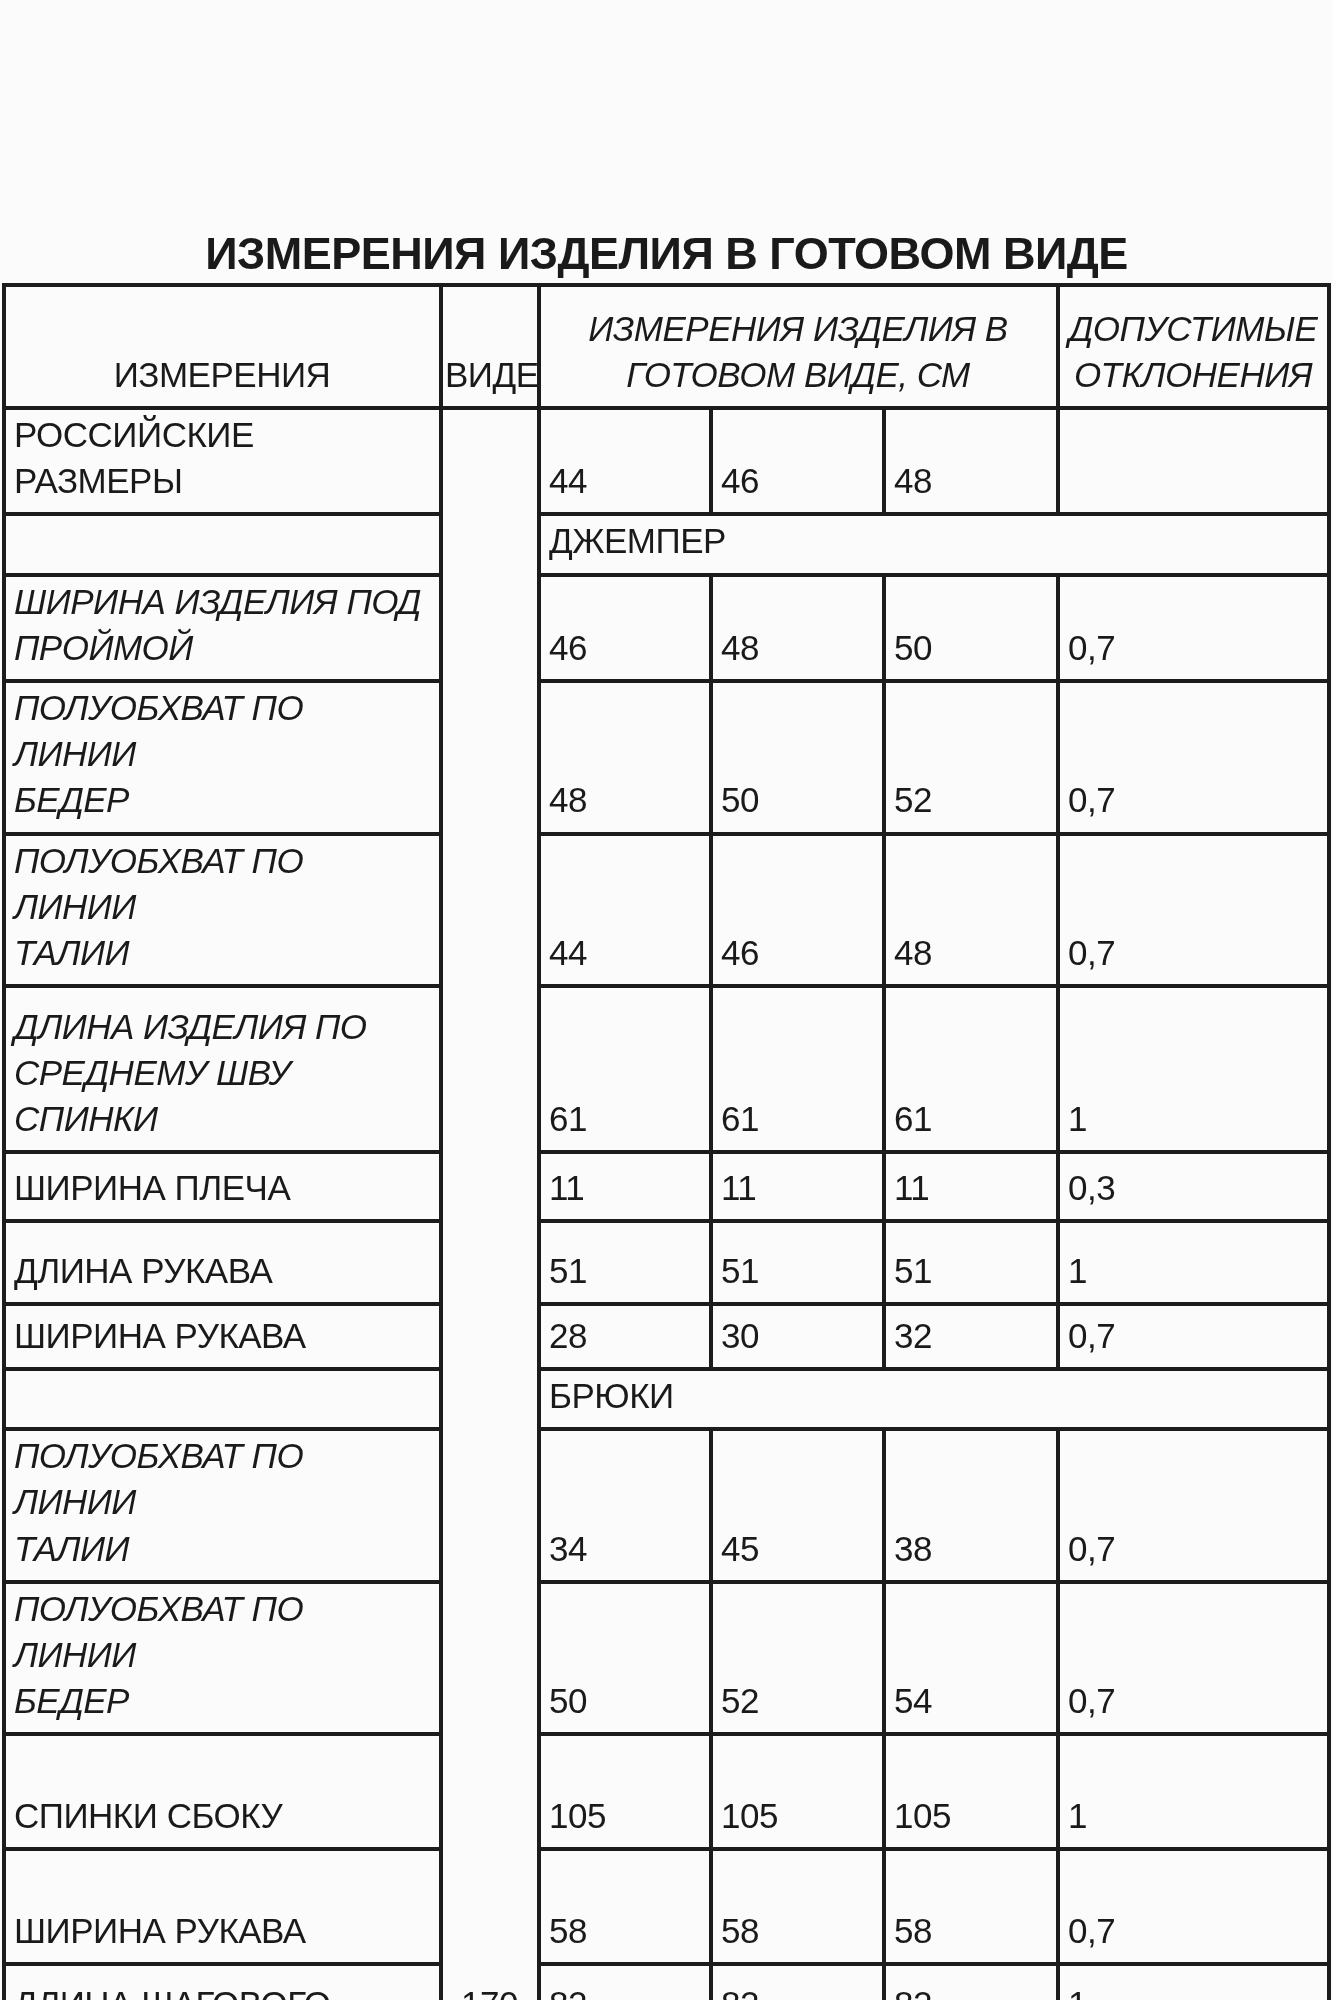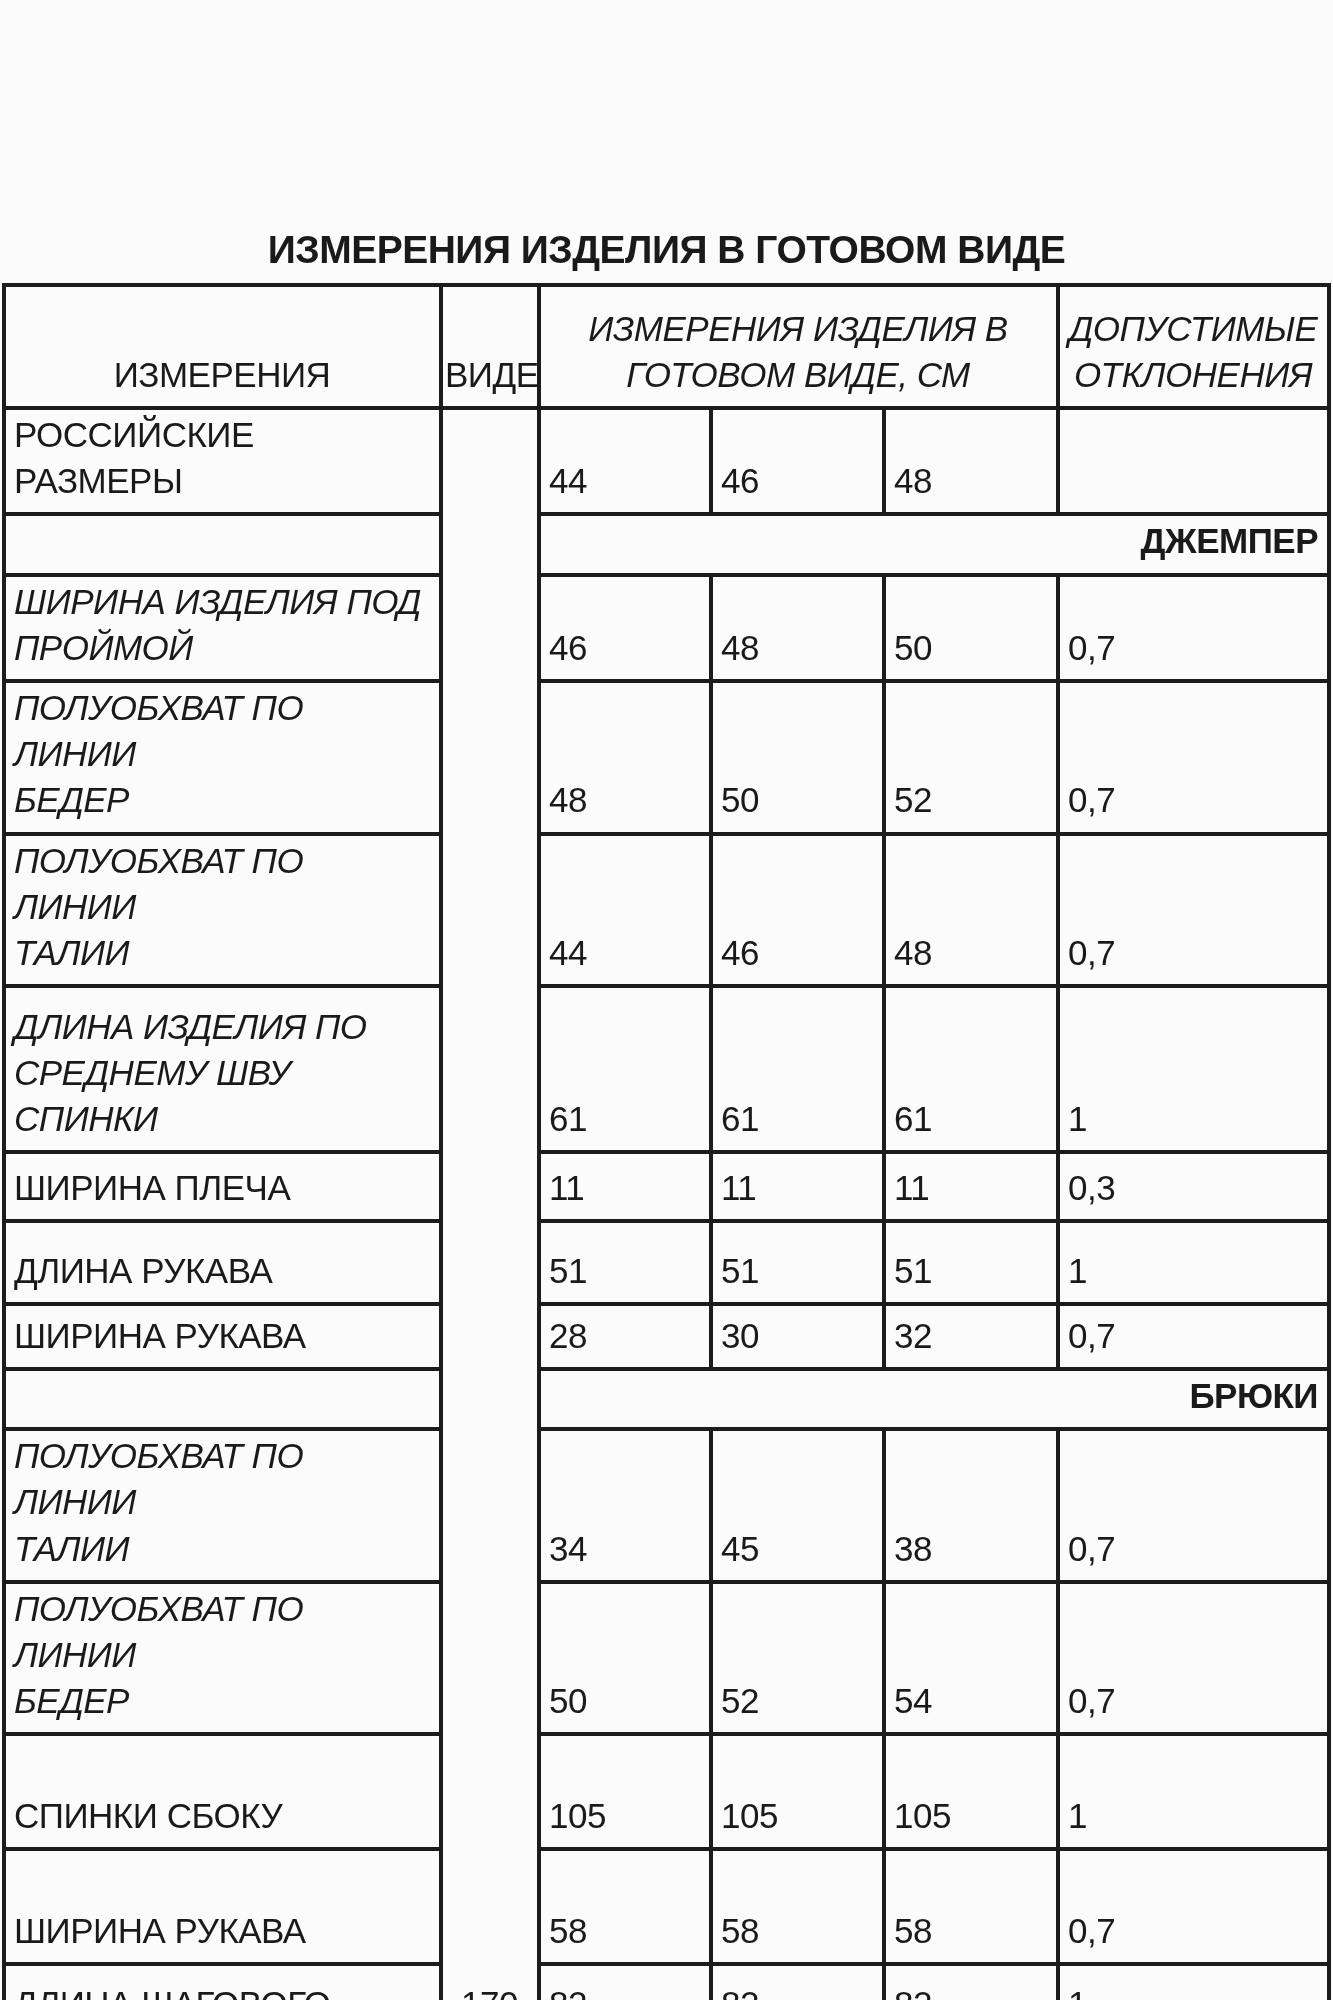--- a/index.html
+++ b/index.html
@@ -4,40 +4,40 @@
 <style>
   html,body{margin:0;padding:0;}
   body{
     width:1333px;height:2000px;position:relative;
     background:#fbfbfb;color:#1a1a1a;
     font-family:"Liberation Sans","DejaVu Sans",sans-serif;
     overflow:hidden;
   }
   .title{
     position:absolute;top:228px;left:0;width:1333px;margin:0;
-    text-align:center;font-size:39px;font-weight:700;letter-spacing:-0.5px;
+    text-align:center;font-size:45px;font-weight:700;letter-spacing:-0.5px;
     white-space:nowrap;
   }
   table.spec{
     position:absolute;top:283px;left:2px;width:1325px;
     border-collapse:collapse;table-layout:fixed;
   }
   table.spec td{
     border:4px solid #1c1c1c;
     font-size:35px;line-height:1.32;letter-spacing:-0.5px;
     vertical-align:bottom;
     padding:2px 9px 8px 8px;
     overflow:hidden;
   }
   .pre{white-space:pre-line;font-style:italic;}
   .num{text-align:left;}
   .head{text-align:center;padding-bottom:9px;}
   .rost-cell{vertical-align:top;text-align:center;padding-top:6px;}
   .section-cell{
-    font-weight:700;font-size:37px;text-align:right;
+    font-weight:400;font-size:37px;text-align:left;
     vertical-align:middle;padding:0 9px 4px 8px;
   }
 </style>
 </head>
 <body>
 
 <h1 class="title">ИЗМЕРЕНИЯ ИЗДЕЛИЯ В ГОТОВОМ ВИДЕ</h1>
 
 <table class="spec">
   <colgroup>

